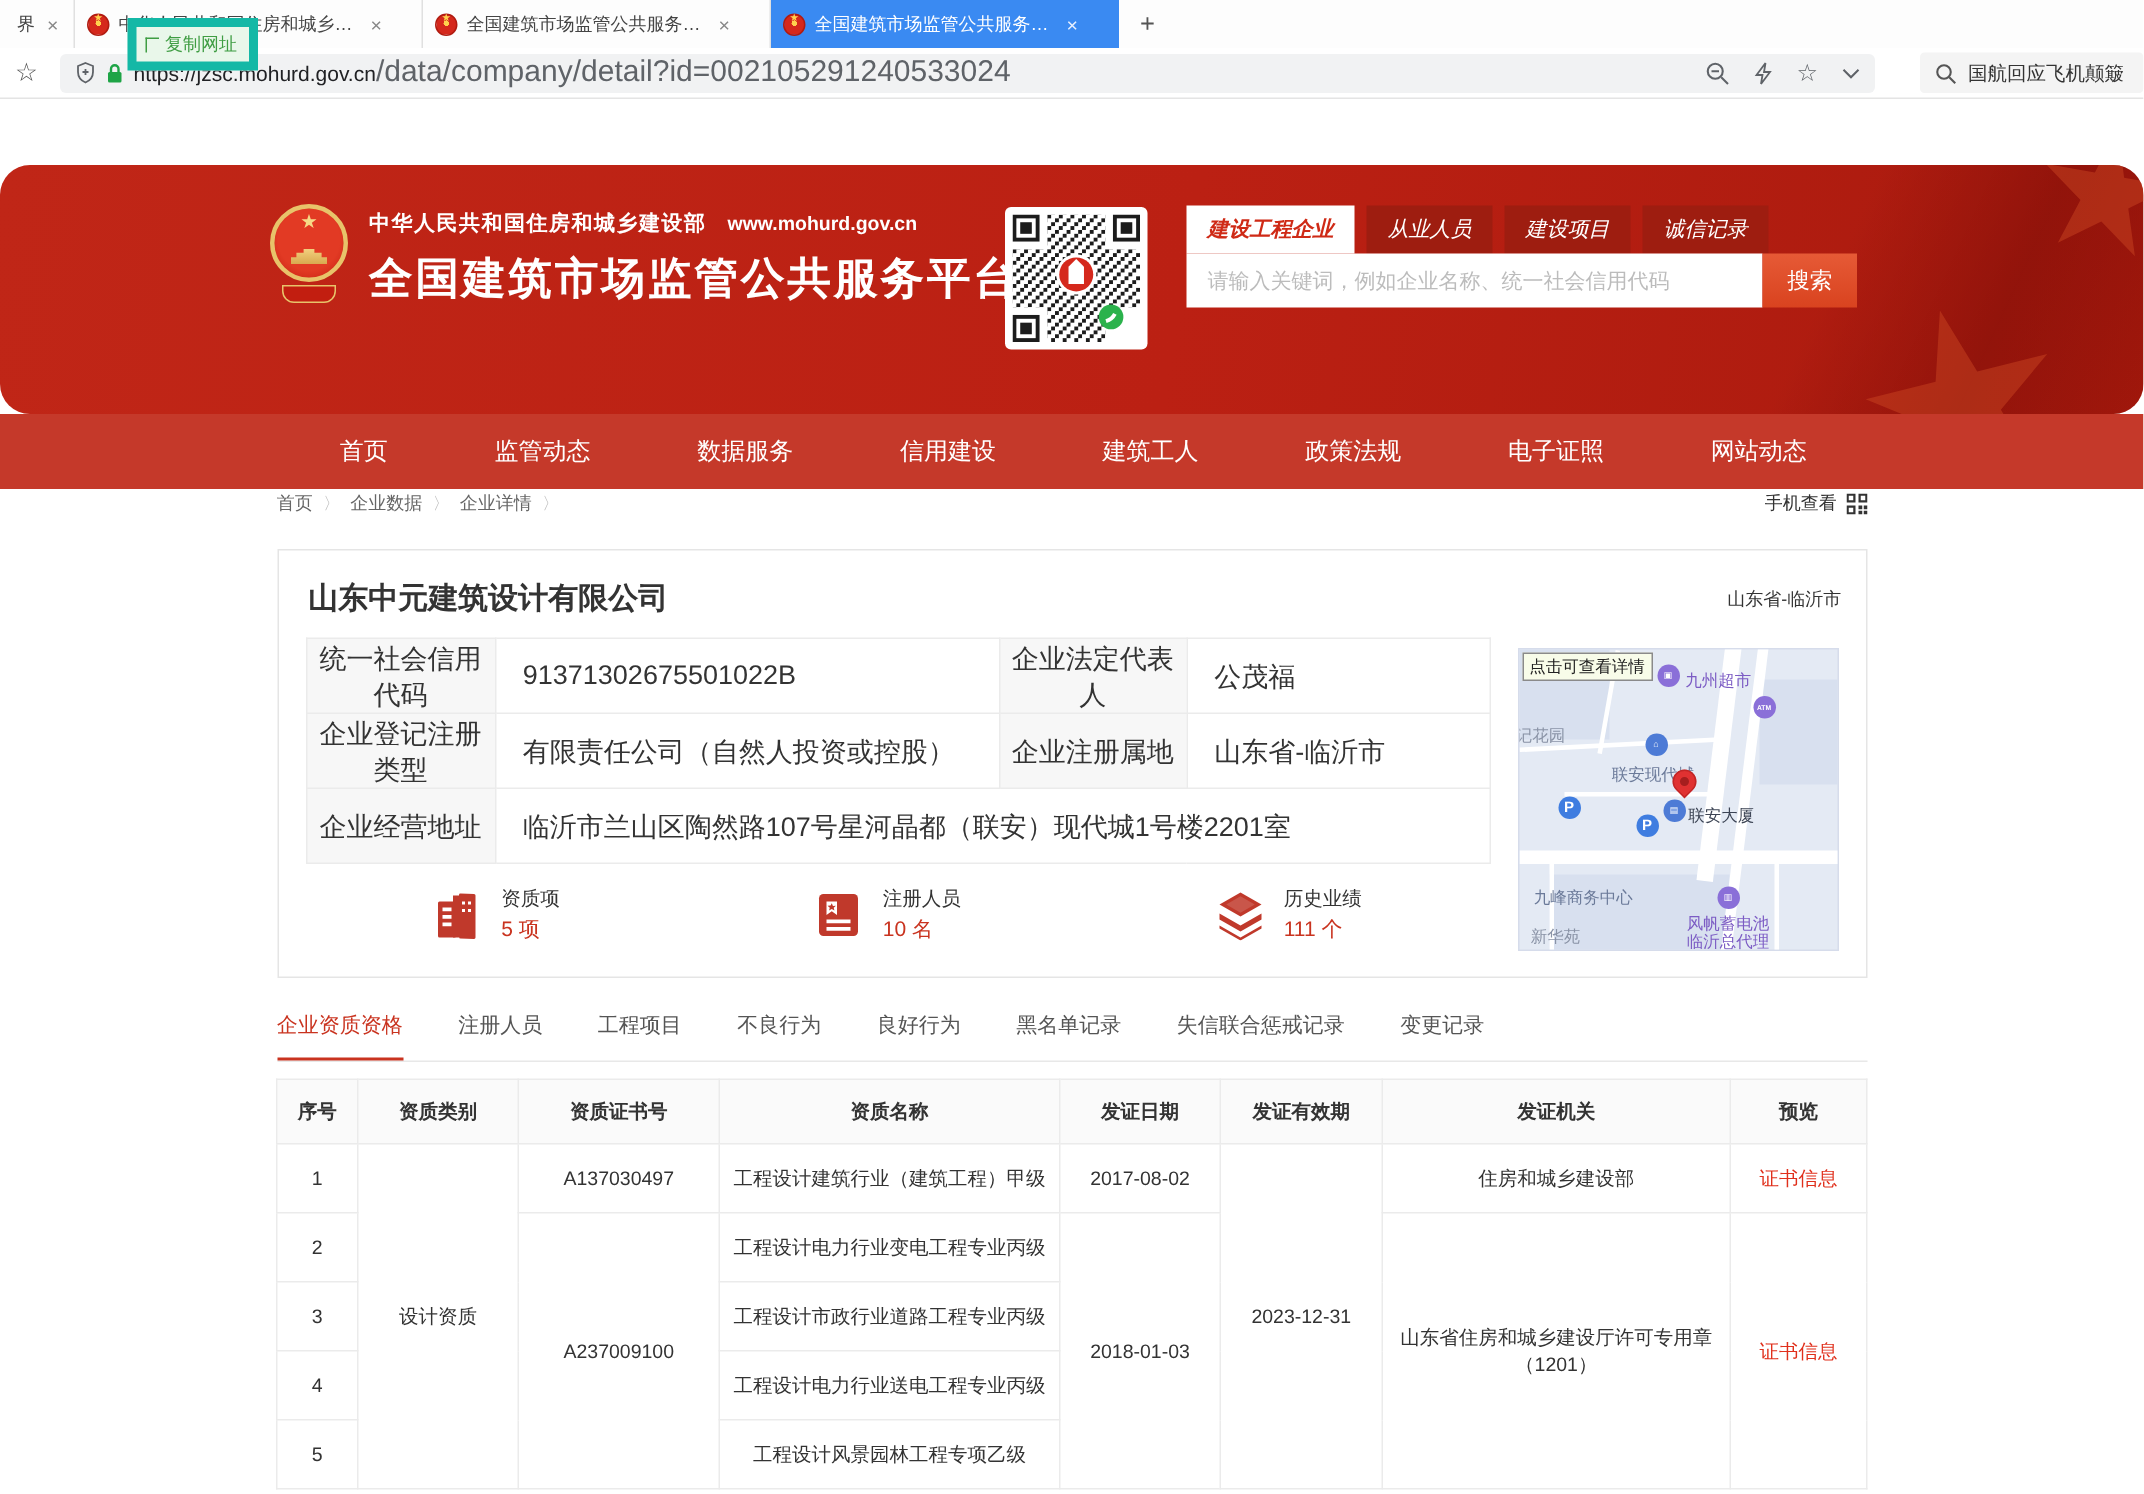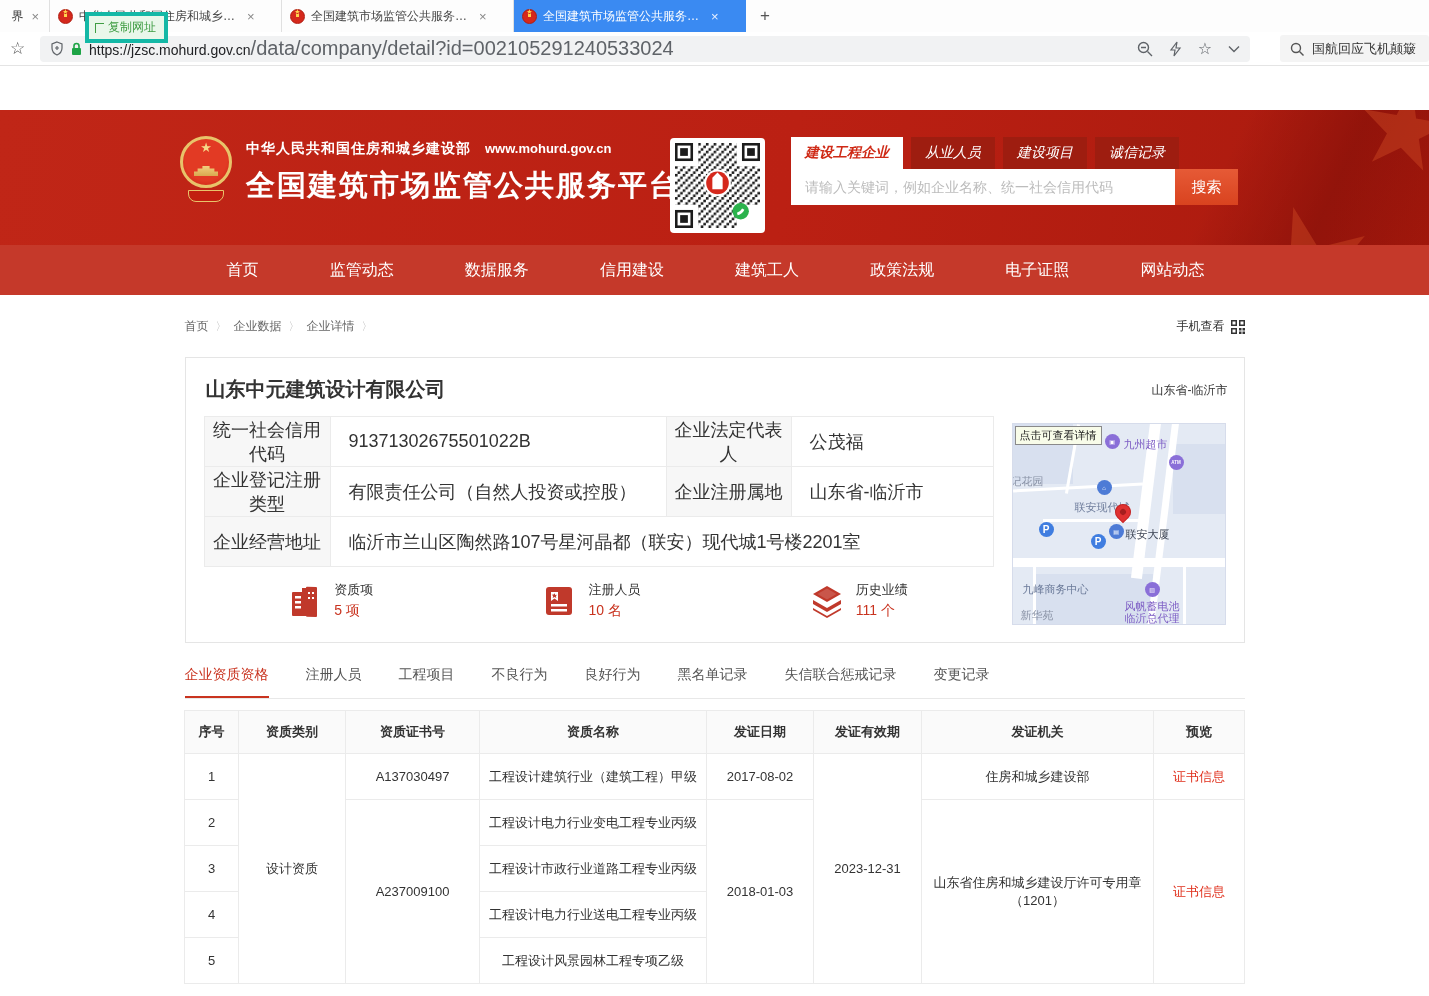--- a/index.html
+++ b/index.html
@@ -12,33 +12,33 @@
   .tab { display:flex; align-items:center; gap:6px; padding:0 8px; border-right:1px solid #e0e0e0; font-size:12px; color:#444; cursor:default; }
   .tab .ttl { max-width:160px; overflow:hidden; white-space:nowrap; text-overflow:ellipsis; }
   .tab .x { color:#888; font-size:13px; padding:0 2px; }
   .tab.partial { width:50px; justify-content:flex-end; }
   .tab.wide { width:232px; }
   .tab.active { background:#3a8af2; color:#fff; border-right:none; }
   .tab.active .x { color:#e8f0ff; }
   .newtab { width:38px; display:flex; align-items:center; justify-content:center; font-size:17px; color:#555; }
   .favicon { width:15px; height:15px; border-radius:50%; background:radial-gradient(circle at 50% 42%, #ffd24d 0 18%, #d5281c 19% 100%); border:1px solid #b01b10; position:relative; flex:0 0 auto; }
   .favicon::after { content:"★"; position:absolute; left:0; right:0; top:-2px; text-align:center; font-size:7px; color:#ffd24d; }
-  .copy-tip { position:absolute; left:85px; top:12px; z-index:9; background:#e9f7ea; border:4px solid #14b8a6; color:#3f9d43; font-size:12px; padding:3px 8px 3px 6px; display:flex; align-items:center; gap:4px; }
+  .copy-tip { position:absolute; left:85px; top:12px; z-index:9; background:#e9f7ea; border:6px solid #14b8a6; color:#3f9d43; font-size:12px; padding:3px 8px 3px 6px; display:flex; align-items:center; gap:4px; }
   .copy-glyph { display:inline-block; width:9px; height:10px; border:1px solid #3f9d43; border-right:none; border-bottom:none; position:relative; }
   .addressbar { height:34px; display:flex; align-items:center; border-bottom:1px solid #e4e4e4; padding:0 0 0 10px; position:relative; }
   .abar-star { font-size:17px; color:#555; width:30px; }
   .urlfield { height:26px; flex:0 0 1210px; background:#f1f2f3; border-radius:4px; display:flex; align-items:center; padding:0 10px; gap:7px; position:relative; }
   .url-host { font-size:14px; color:#202124; }
   .url-path { font-size:20px; color:#5f6368; }
   .uf-icons { position:absolute; right:10px; display:flex; gap:16px; align-items:center; color:#5f6368; }
   .newsbox { margin-left:30px; height:27px; flex:1; background:#f4f4f4; border-radius:3px; display:flex; align-items:center; gap:8px; padding:0 10px; font-size:13px; color:#333; }
   .ico { display:inline-flex; }
 
   
-  .site-header { margin-top:44px; height:135px; background:linear-gradient(100deg,#c02617 0%, #bb2013 55%, #a91a0e 100%); position:relative; overflow:hidden; }
+  .site-header { margin-top:44px; height:166px; background:linear-gradient(100deg,#c02617 0%, #bb2013 55%, #a91a0e 100%); position:relative; overflow:hidden;border-radius:20px; }
   .hdr-star { position:absolute; background:#cf4a23; opacity:.45; clip-path:polygon(50% 0%,61% 35%,98% 35%,68% 57%,79% 91%,50% 70%,21% 91%,32% 57%,2% 35%,39% 35%); }
   .hs1 { width:130px; height:130px; right:55px; top:95px; transform:rotate(-14deg); }
   .hs2 { width:90px; height:90px; right:-20px; top:-25px; transform:rotate(10deg); }
   .hdr-sweep { position:absolute; right:0; top:0; width:340px; height:100%; background:linear-gradient(115deg, rgba(0,0,0,0) 40%, rgba(80,0,0,.28) 70%, rgba(120,10,0,.18) 100%); }
   .brand { position:absolute; left:180px; top:26px; display:flex; gap:14px; }
   .emblem { width:52px; height:66px; position:relative; }
   .emblem .disc { width:52px; height:52px; border-radius:50%; background:radial-gradient(circle at 50% 45%, #e23a24 0 60%, #c21e10 100%); border:3px solid #e8c36a; position:relative; }
   .emblem .disc::before { content:"★"; position:absolute; left:0; right:0; top:1px; text-align:center; color:#f6d987; font-size:13px; }
   .emblem .disc::after { content:""; position:absolute; left:11px; right:11px; bottom:9px; height:10px; background:linear-gradient(#f2cf7e,#d9a94f); clip-path:polygon(0 100%,0 55%,15% 55%,15% 25%,35% 25%,35% 0,65% 0,65% 25%,85% 25%,85% 55%,100% 55%,100% 100%); }
   .emblem .ribbon { position:absolute; left:8px; right:8px; bottom:0; height:12px; background:#c21e10; border:1px solid #e8c36a; border-radius:0 0 8px 8px; }
@@ -54,21 +54,21 @@
   .hs-input { flex:1; border:none; outline:none; background:#fff; padding:0 14px; font-size:14px; color:#333; }
   .hs-input::placeholder { color:#bcbcbc; }
   .hs-btn { width:63px; background:linear-gradient(#e65a36,#d9431f); color:#fff; font-size:15px; display:flex; align-items:center; justify-content:center; cursor:pointer; }
 
   
   .mainnav { height:50px; background:#c5392a; display:flex; align-items:center; }
   .mainnav-inner { width:1060px; margin:0 auto; display:flex; justify-content:space-between; padding:0 40px 0 42px; }
   .nav-item { color:#fff; font-size:16px; cursor:pointer; }
 
   
-  .crumb-row { width:1060px; margin:23px auto 0; display:flex; align-items:center; font-size:12px; color:#666; }
+  .crumb-row { width:1060px; margin:1px auto 0; display:flex; align-items:center; font-size:12px; color:#666; }
   .crumb a { color:#666; text-decoration:none; cursor:pointer; }
   .crumb .sep { color:#bbb; margin:0 7px; font-size:11px; }
   .crumb-right { margin-left:auto; display:flex; align-items:center; gap:6px; color:#333; }
 
   
   .card { width:1060px; margin:22px auto 0; border:1px solid #e5e5e5; position:relative; height:286px; background:#fff; }
   .card-title { font-size:20px; font-weight:bold; color:#333; margin:18px 0 0 20px; }
   .card-region { position:absolute; right:16px; top:24px; font-size:12px; color:#333; }
   .info-table { border-collapse:collapse; margin:13px 0 0 18px; }
   .info-table td { border:1px solid #ebebeb; font-size:18px; height:50px; }

